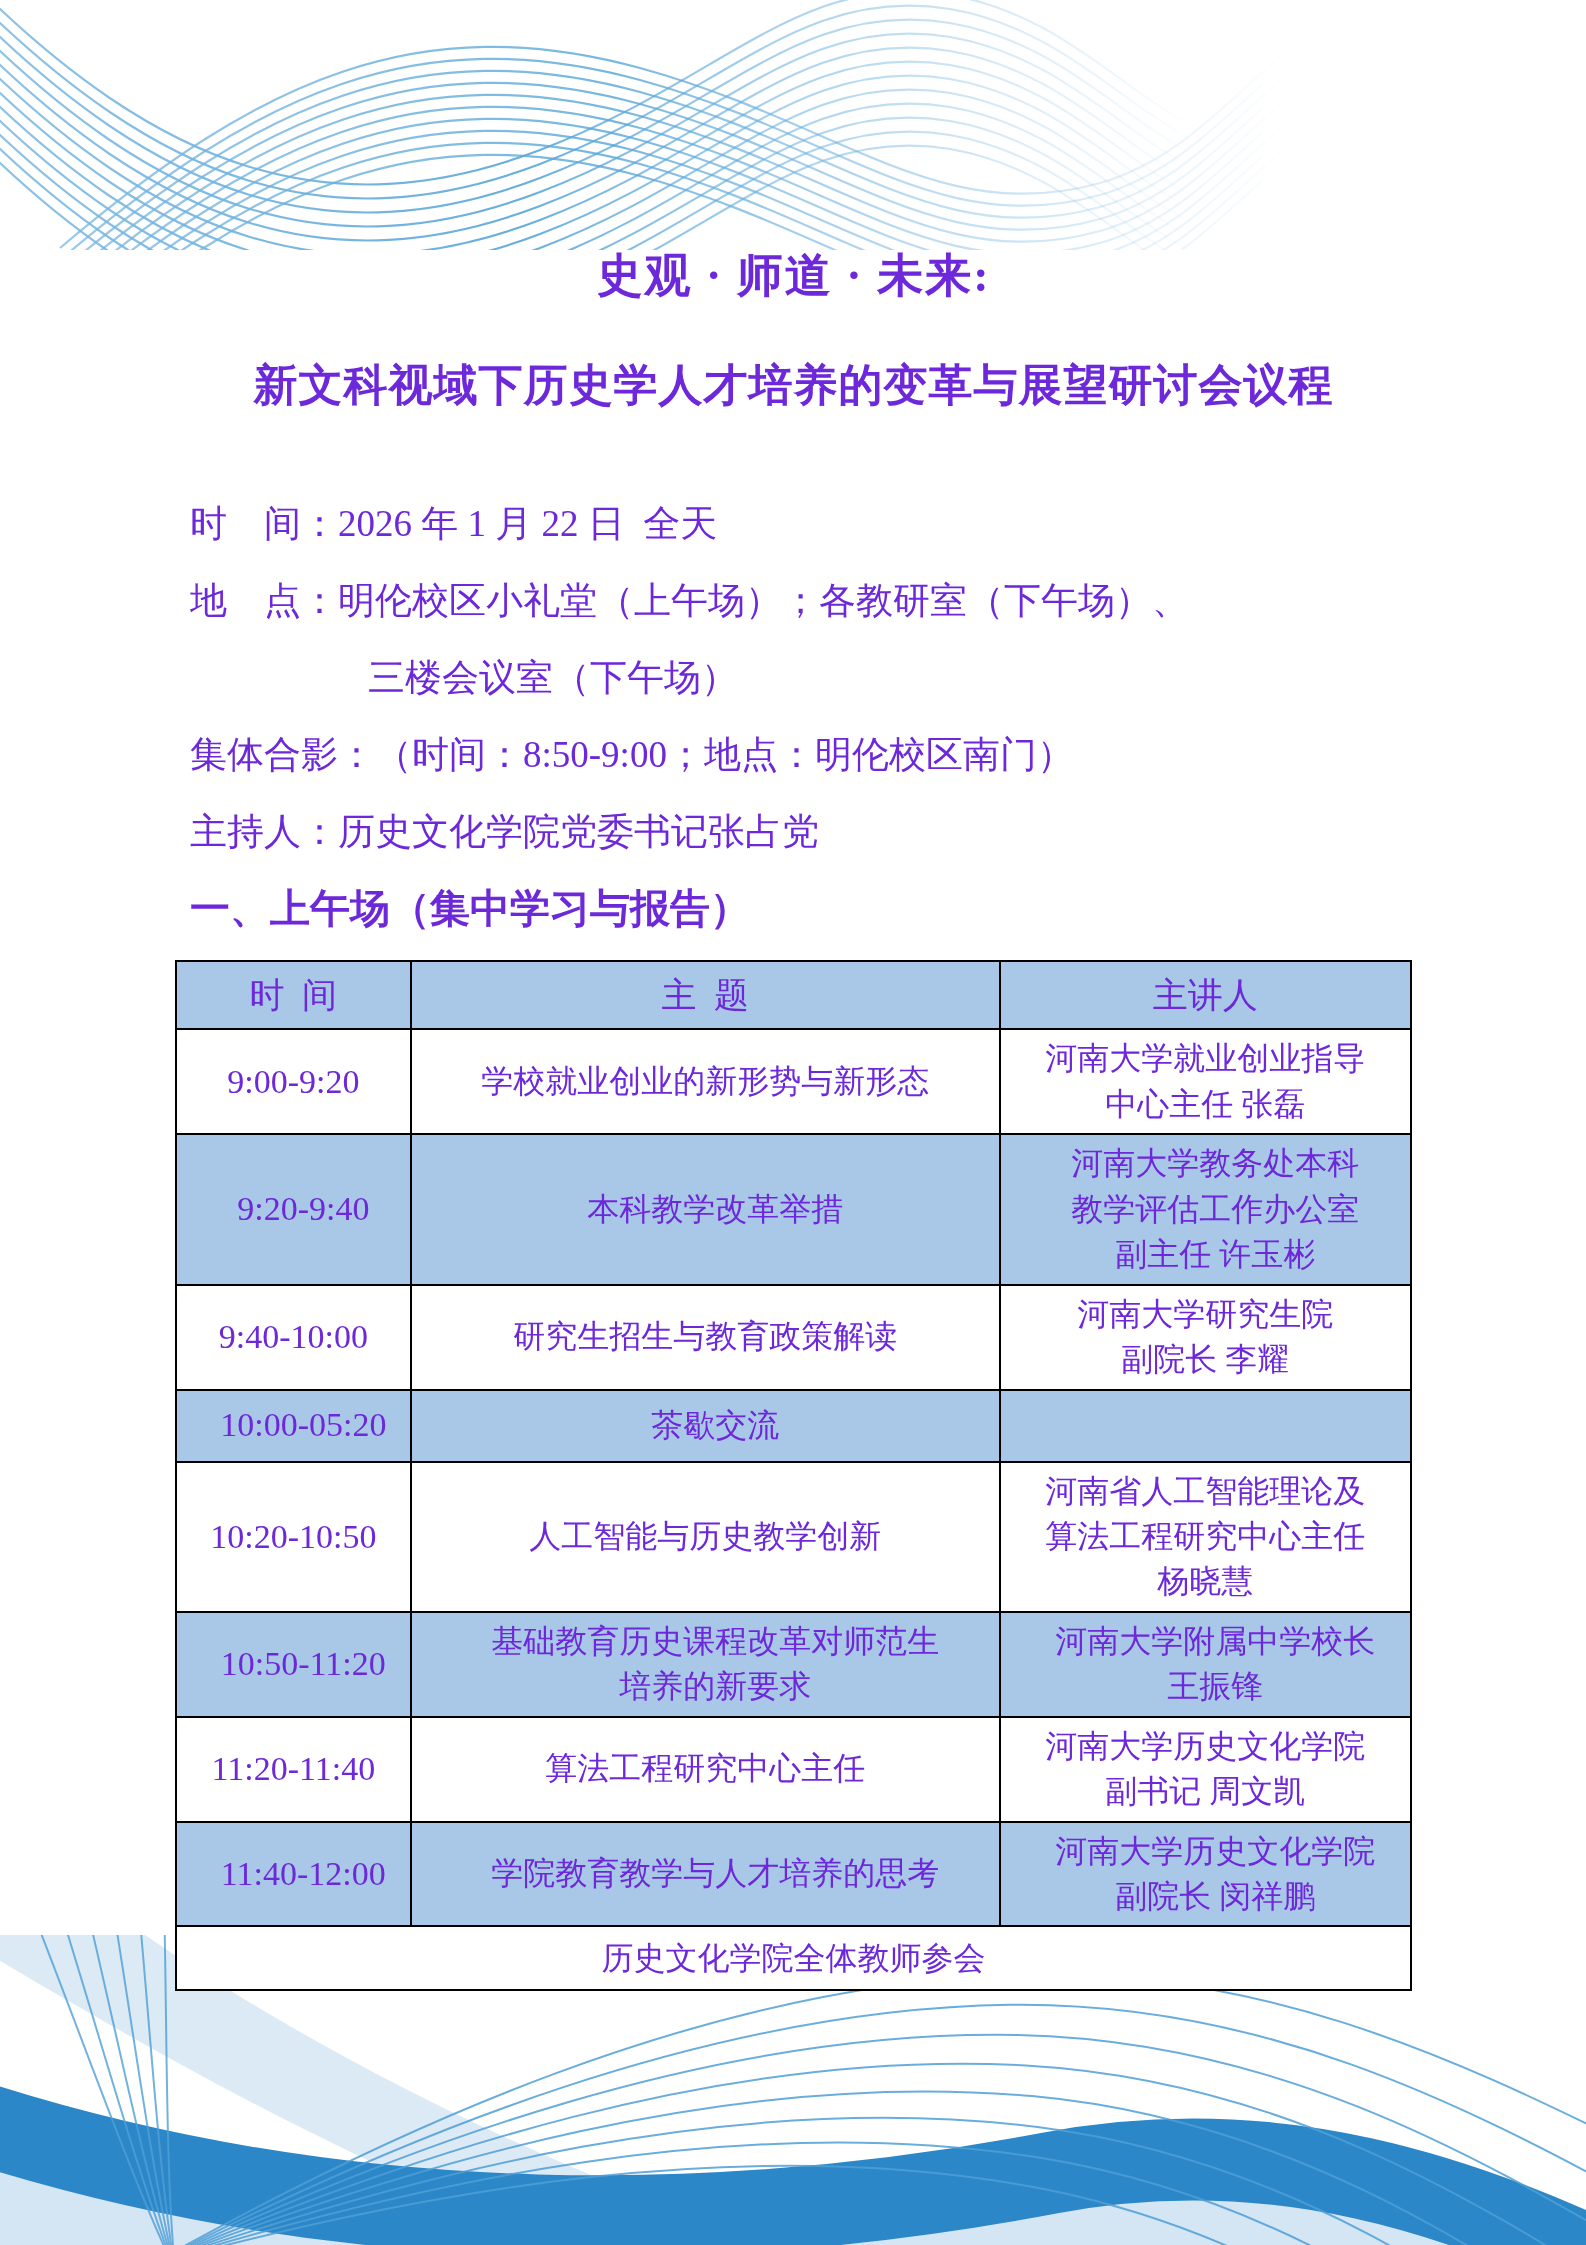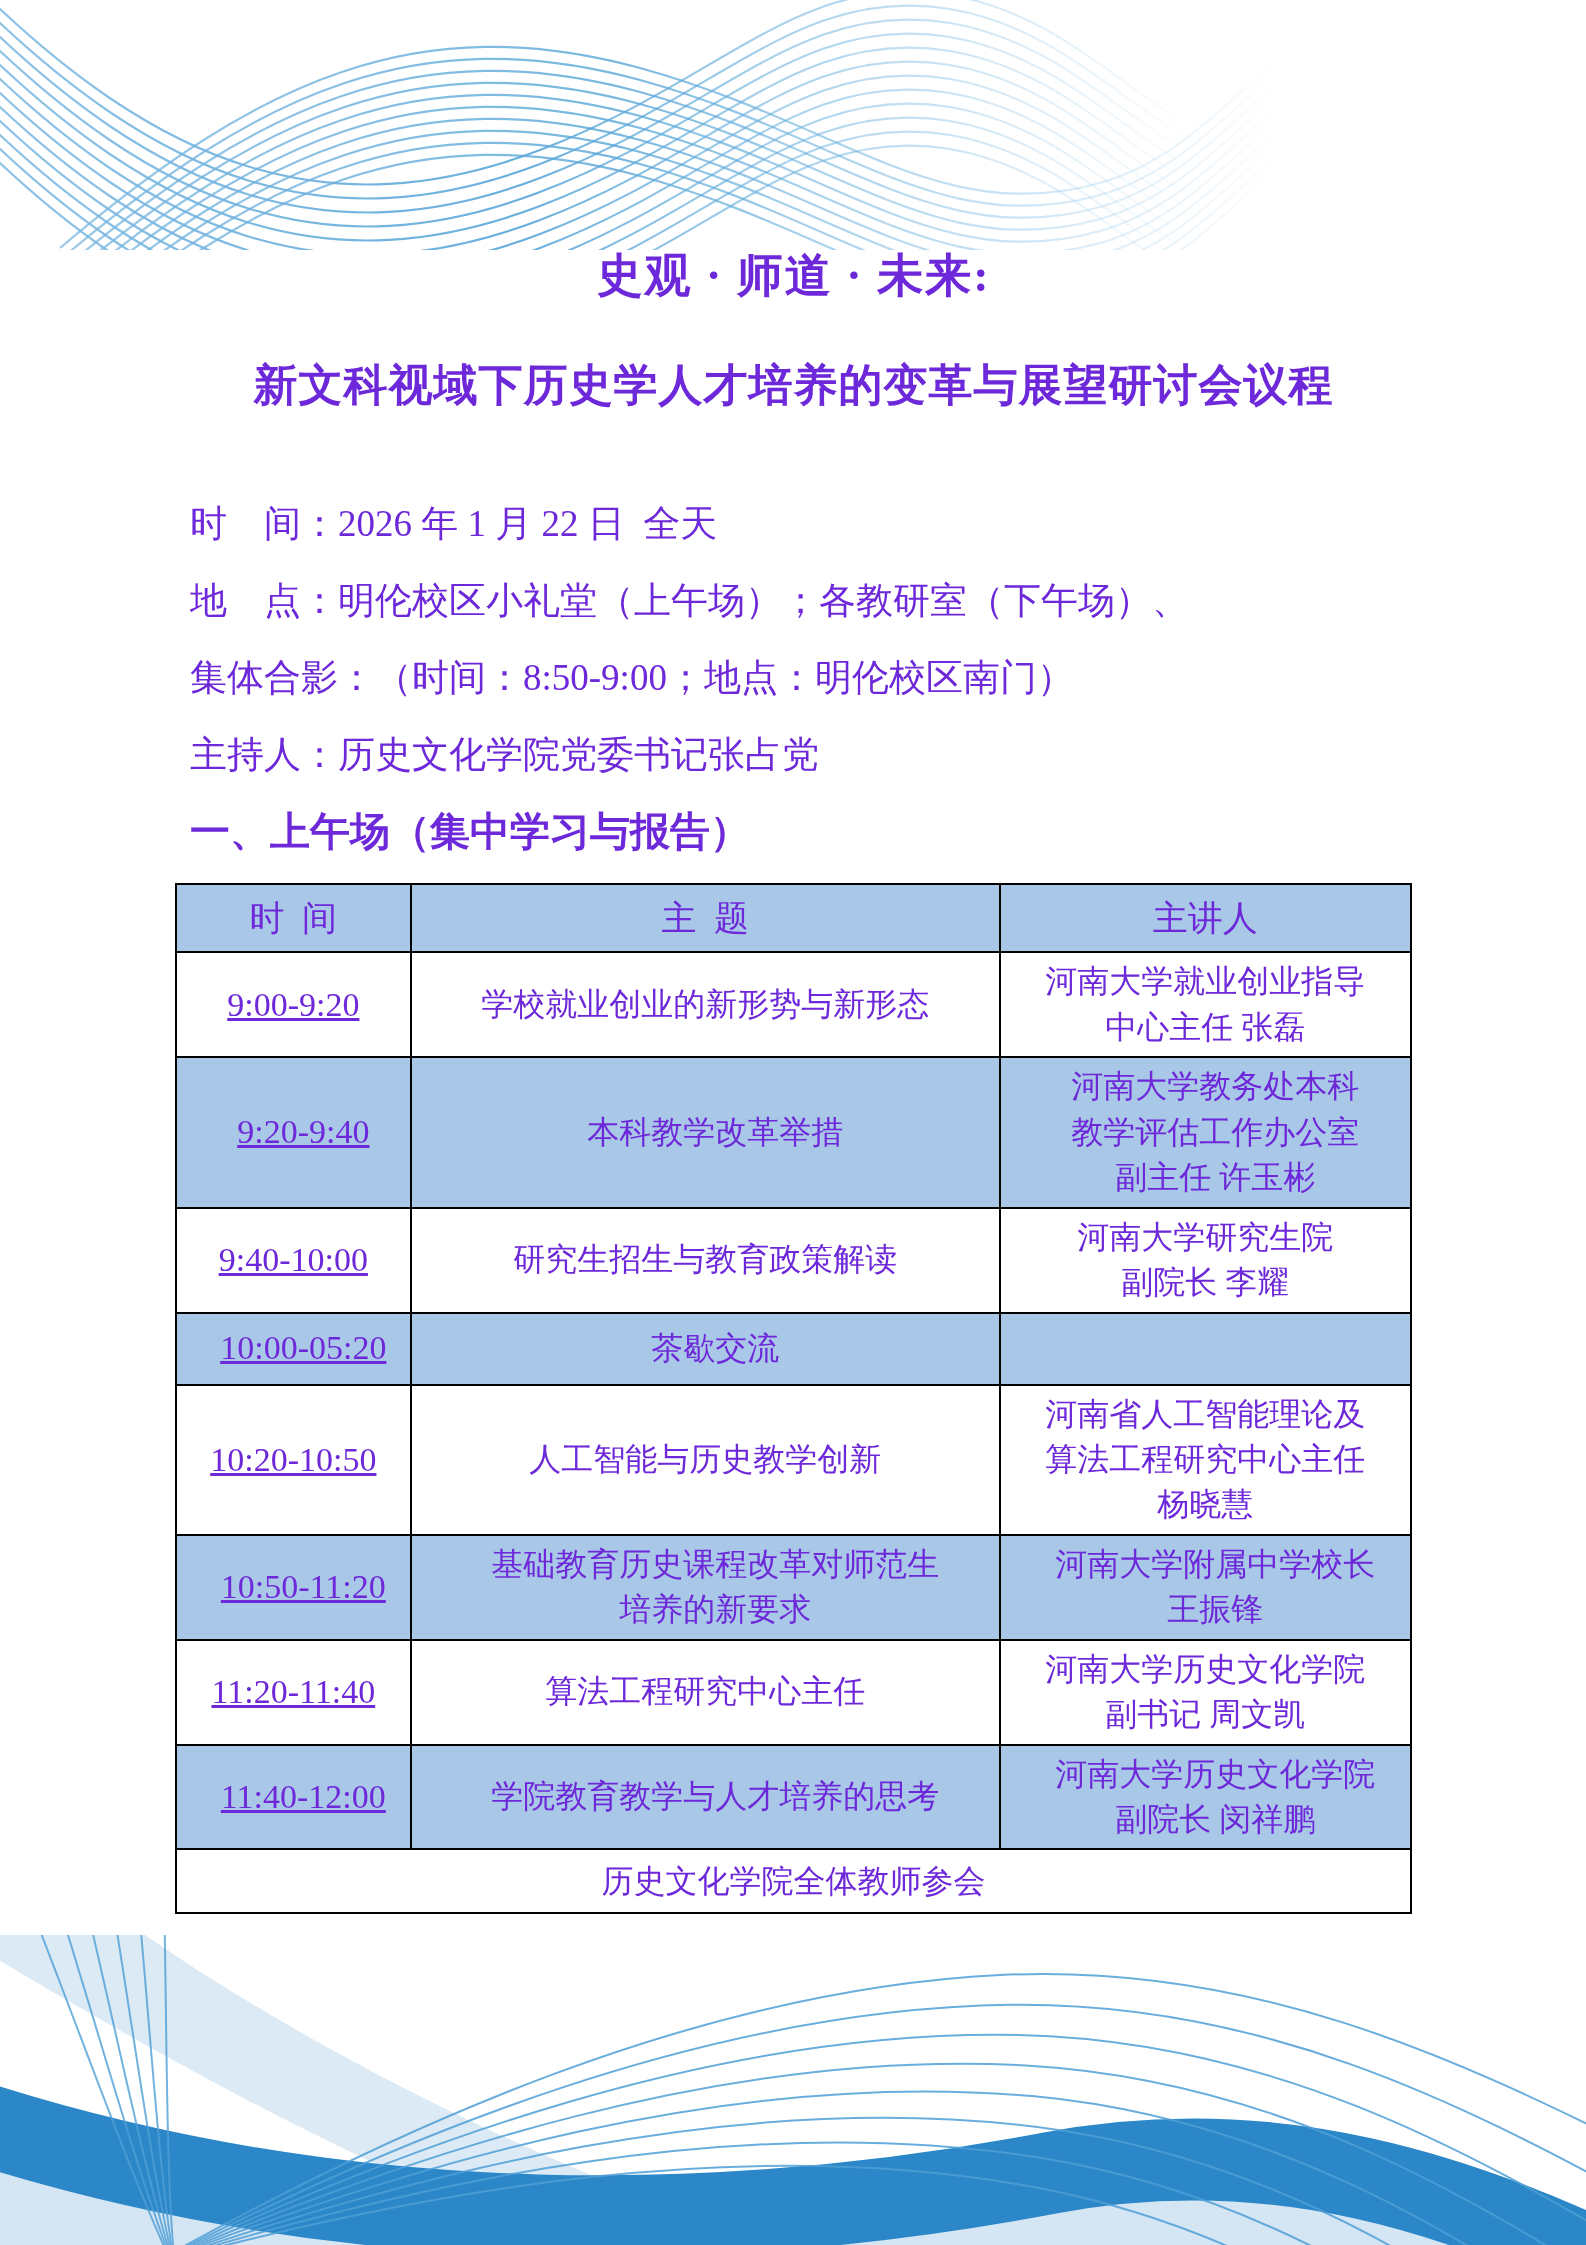--- a/index.html
+++ b/index.html
@@ -31,21 +31,21 @@
   }
   .agenda th,.agenda td{
     border:2px solid #000;text-align:center;vertical-align:middle;
   }
   .agenda th{
     background:#a9c8e8;font-weight:normal;font-size:35px;height:64px;white-space:pre;
   }
   .agenda td{
     background:#ffffff;font-size:32px;line-height:1.42;padding:6px 8px;height:58px;
   }
-  .agenda td.time{font-size:34px;text-decoration:underline;}
+  .agenda td.time{font-size:34px;}
   .agenda td.topic,.agenda td.speaker{white-space:pre-line;}
   .agenda tr.hl td{background:#a9c8e8;padding-left:28px;}
   .agenda tfoot td{height:50px;font-size:32px;}
   .col-time{width:19%;}
   .col-topic{width:47.7%;}
   .col-speaker{width:33.3%;}
 </style>
 </head>
 <body>
 
@@ -123,20 +123,21 @@
     </g>
   </svg>
 
   <div class="content">
     <div class="doc-title">史观 · 师道 · 未来:</div>
     <div class="doc-subtitle">新文科视域下历史学人才培养的变革与展望研讨会议程</div>
 
     <div class="meta">
       <div class="meta-line">时　间：2026 年 1 月 22 日  全天</div>
       <div class="meta-line">地　点：明伦校区小礼堂（上午场）；各教研室（下午场）、</div>
+      <div class="meta-line indent">三楼会议室（下午场）</div>
       <div class="meta-line">集体合影：（时间：8:50-9:00；地点：明伦校区南门）</div>
       <div class="meta-line">主持人：历史文化学院党委书记张占党</div>
     </div>
 
     <div class="section-heading">一、上午场（集中学习与报告）</div>
 
     <table class="agenda">
       <colgroup>
         <col class="col-time">
           <col class="col-topic">

